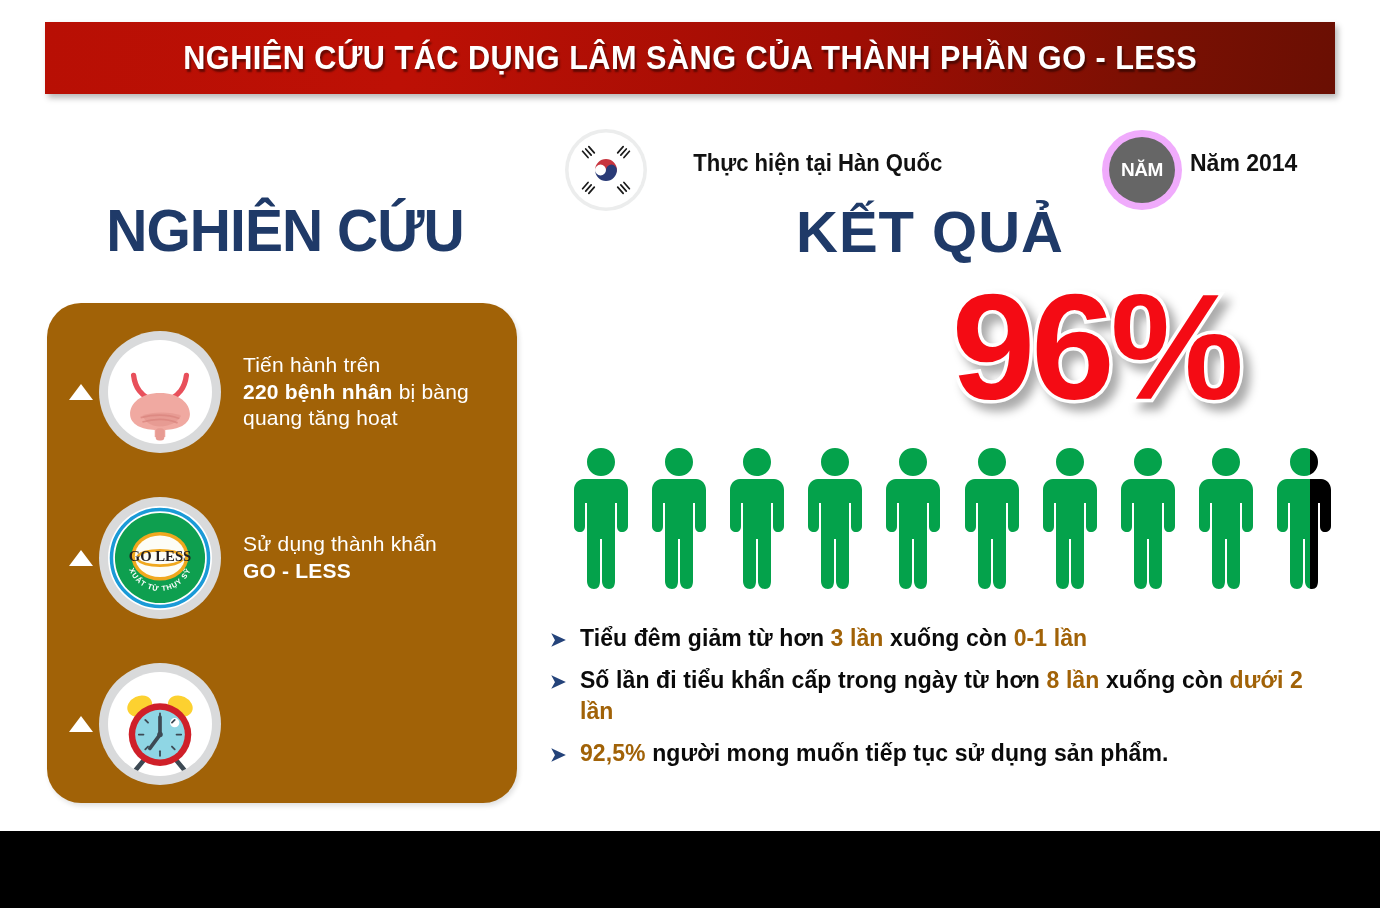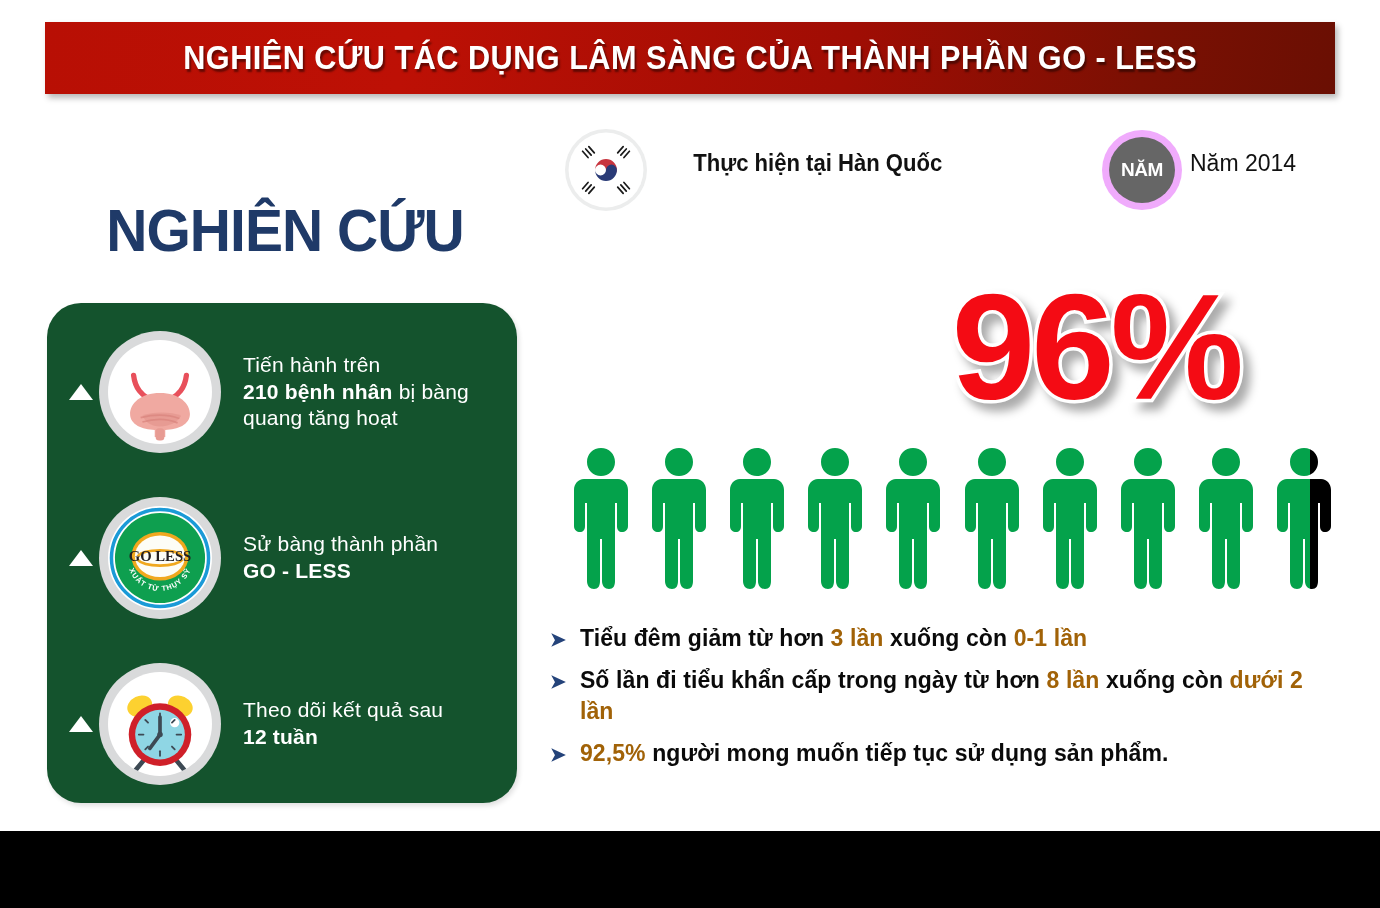--- a/index.html
+++ b/index.html
@@ -35,21 +35,21 @@
     position: absolute; left: 60px; top: 196px;
     width: 450px; text-align: center;
     color: #1f3a68;
     font-size: 60px; font-weight: 700;
     letter-spacing: -1px;
     transform: scaleX(0.95);
   }
   .green-card {
     position: absolute; left: 47px; top: 303px;
     width: 470px; height: 500px;
-    background: #14532d;
+    background: #a16207;
     border-radius: 34px;
     box-shadow: 2px 3px 5px rgba(0,0,0,0.12);
   }
   .card-row {
     position: absolute; left: 0; width: 470px; height: 166px;
     display: flex; align-items: center;
   }
   .card-row.r1 { top: 6px; }
   .card-row.r2 { top: 172px; }
   .card-row.r3 { top: 338px; }
@@ -101,21 +101,21 @@
   }
   .year-badge .inner {
     width: 66px; height: 66px; border-radius: 50%;
     background: #666666;
     display: flex; align-items: center; justify-content: center;
     color: #ffffff; font-size: 19px; font-weight: 700;
     letter-spacing: -0.5px;
   }
   .meta-year {
     position: absolute; left: 1190px; top: 150px;
-    color: #111111; font-size: 23px; font-weight: 400;
+    color: #111111; font-size: 23px; font-weight: 700;
     white-space: nowrap;
   }
 
   
   .ketqua {
     position: absolute; left: 620px; top: 198px;
     width: 620px; text-align: center;
     color: #1f3a68; font-size: 58px; font-weight: 700;
     letter-spacing: 1px;
   }
@@ -187,21 +187,21 @@
             <path d="M50 42 C72 42 84 54 84 66 C84 78 70 84 56 84 L56 92 L44 92 L44 84 C30 84 16 78 16 66 C16 54 28 42 50 42 Z" fill="#f0a9a1"></path>
             <path d="M30 68 C42 63 62 63 74 68 C70 76 60 80 50 80 C40 80 34 76 30 68 Z" fill="#e09089" opacity="0.55"></path>
             <path d="M28 70 C44 66 58 66 72 71" stroke="#d9837c" stroke-width="2" fill="none" opacity="0.7"></path>
             <path d="M30 75 C44 71 58 71 70 76" stroke="#d9837c" stroke-width="2" fill="none" opacity="0.7"></path>
             <rect x="45" y="82" width="10" height="14" rx="4" fill="#e79b93"></rect>
           </svg>
         </div>
       </div>
       <div class="row-text">
         <span>Tiến hành trên</span><br>
-        <b>210 bệnh nhân</b><span> bị bàng</span><br>
+        <b>220 bệnh nhân</b><span> bị bàng</span><br>
         <span>quang tăng hoạt</span>
       </div>
     </div>
 
     <div class="card-row r2">
       <div class="tri"></div>
       <div class="icon-circle">
         <div class="icon-inner">
           <svg width="104" height="104" viewBox="0 0 120 120">
             <defs>
@@ -216,21 +216,21 @@
             <path d="M34 58 C42 49 78 49 86 58" stroke="#f0a81e" stroke-width="3" fill="none"></path>
             <path d="M34 62 C42 71 78 71 86 62" stroke="#f0a81e" stroke-width="3" fill="none"></path>
             <text x="60" y="63" text-anchor="middle" font-family="Liberation Serif, serif" font-size="17" font-weight="700" fill="#231f20">GO LESS</text>
             <text font-family="Liberation Sans, sans-serif" font-size="8.5" font-weight="700" fill="#ffffff" letter-spacing="1">
               <textPath href="#arcBot" startOffset="50%" text-anchor="middle">XUẤT TỪ THỤY SỸ</textPath>
             </text>
           </svg>
         </div>
       </div>
       <div class="row-text">
-        <span>Sử bàng thành phần</span><br>
+        <span>Sử dụng thành khẩn</span><br>
         <b>GO - LESS</b>
       </div>
     </div>
 
     <div class="card-row r3">
       <div class="tri"></div>
       <div class="icon-circle">
         <div class="icon-inner">
           <svg width="92" height="92" viewBox="0 0 100 100">
             <ellipse cx="28" cy="24" rx="14" ry="11" fill="#fcd130" transform="rotate(-25 28 24)"></ellipse>
@@ -249,24 +249,20 @@
               <line x1="63" y1="68" x2="66" y2="71"></line>
               <line x1="34" y1="71" x2="37" y2="68"></line>
               <line x1="63" y1="42" x2="66" y2="39"></line>
             </g>
             <line x1="50" y1="55" x2="50" y2="36" stroke="#3d4a54" stroke-width="4" stroke-linecap="round"></line>
             <line x1="50" y1="55" x2="39" y2="70" stroke="#3d4a54" stroke-width="4" stroke-linecap="round"></line>
             <circle cx="50" cy="55" r="3" fill="#3d4a54"></circle>
           </svg>
         </div>
       </div>
-      <div class="row-text">
-        <span>Theo dõi kết quả sau</span><br>
-        <b>12 tuần</b>
-      </div>
     </div>
   </div>
 
   <div class="flag-wrap">
     <svg width="78" height="78" viewBox="0 0 100 100">
       <circle cx="50" cy="50" r="48" fill="#ffffff"></circle>
       <path d="M36 50 a7 7 0 0 1 14 0 a7 7 0 0 0 14 0 a14 14 0 0 0 -28 0 Z" fill="#c8353f"></path>
       <path d="M36 50 a7 7 0 0 0 14 0 a7 7 0 0 1 14 0 a14 14 0 0 1 -28 0 Z" fill="#2a3b77"></path>
       <g stroke="#1a1a1a" stroke-width="2.2" stroke-linecap="round">
         <line x1="20" y1="26" x2="27" y2="34"></line>
@@ -284,20 +280,21 @@
       </g>
     </svg>
   </div>
   <div class="meta-korea">Thực hiện tại Hàn Quốc</div>
 
   <div class="year-badge">
     <div class="inner">NĂM</div>
   </div>
   <div class="meta-year">Năm 2014</div>
 
+  <div class="ketqua">KẾT QUẢ</div>
   <div class="pct">96%</div>
 
   <div class="people">
       <svg viewBox="0 0 62 146" class="person">
         <g fill="#04a24b">
           <path d="M31 3 c-8 0-14 6-14 14 c0 8 6 14 14 14 c8 0 14-6 14-14 c0-8-6-14-14-14 Z M14 34 c-6 0-10 5-10 11 l0 36 c0 4 3 6 6 6 c3 0 5-2 5-6 l0-23 l2 0 l0 78 c0 5 3 8 7 8 c4 0 6-3 6-8 l0-42 l2 0 l0 42 c0 5 3 8 7 8 c4 0 6-3 6-8 l0-78 l2 0 l0 23 c0 4 2 6 5 6 c3 0 6-2 6-6 l0-36 c0-6-4-11-10-11 Z"></path>
         </g>
       </svg>
       <svg viewBox="0 0 62 146" class="person">
         <g fill="#04a24b">

